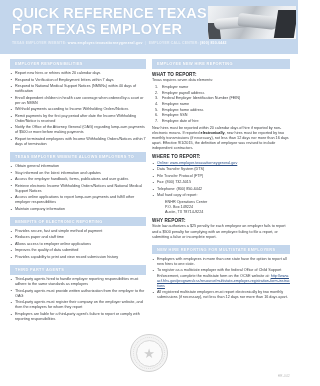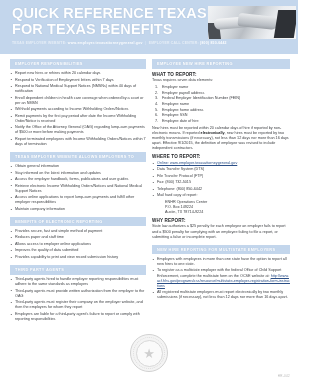--- a/index.html
+++ b/index.html
@@ -220,21 +220,21 @@
   }
 </style>
 </head>
 <body>
 
 <div id="page">
 
   <div class="header">
     <div class="header-title">
       <div>QUICK REFERENCE TEXAS</div>
-      <div>FOR TEXAS BENEFITS</div>
+      <div>FOR TEXAS EMPLOYER</div>
     </div>
     <div class="header-sub">
       <span>TEXAS EMPLOYER WEBSITE:</span>
       <span class="mid">www.employer.texasattorneygeneral.gov</span>
       <span class="sep">&nbsp;|&nbsp;</span>
       <span>EMPLOYER CALL CENTER:</span>
       <span class="mid">(800) 850-6442</span>
     </div>
     <div class="handshake">
       <div class="hs-photo"></div>

